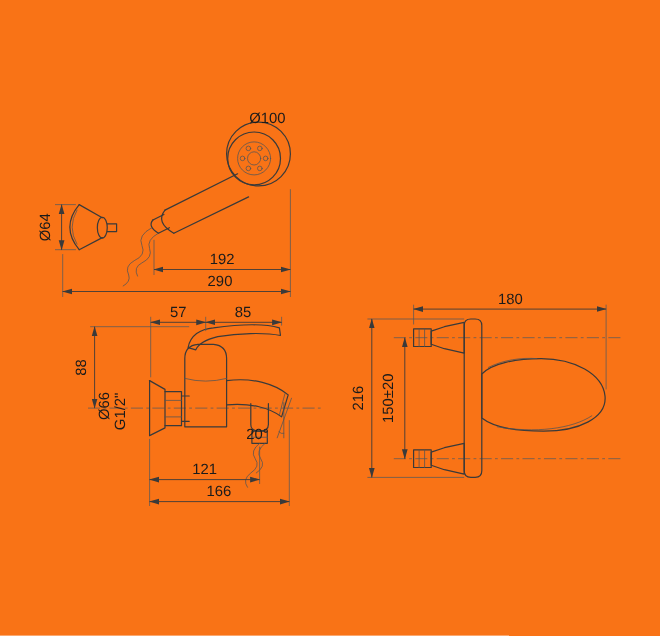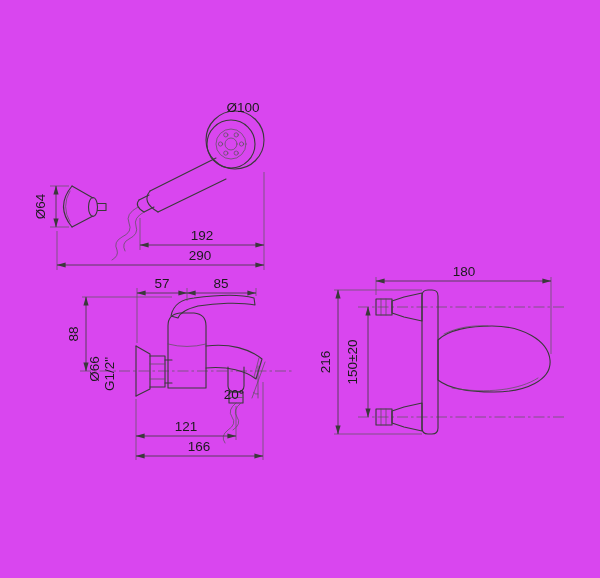--- a/index.html
+++ b/index.html
@@ -1,20 +1,20 @@
 <!DOCTYPE html>
 <html><head>
 <meta charset="utf-8">
 <style>
   html, body { margin: 0; padding: 0; background: #ffffff; }
   .stage {
     position: relative;
     width: 600px;
     height: 578px;
-    background: #d946ef;
+    background: #f97316;
     font-family: "Liberation Sans", sans-serif;
     overflow: hidden;
   }
   svg { display: block; }
   .ln  { fill: none; stroke: #3a3a3a; stroke-width: 1.1; stroke-linecap: round; stroke-linejoin: round; }
   .tn  { fill: none; stroke: #555555; stroke-width: 0.7; stroke-linecap: round; }
   .dim { fill: none; stroke: #3a3a3a; stroke-width: 0.8; }
   .ext { fill: none; stroke: #5a5a5a; stroke-width: 0.7; }
   .cl  { fill: none; stroke: #5a5a5a; stroke-width: 0.7; stroke-dasharray: 11 3 2.5 3; }
   text {

